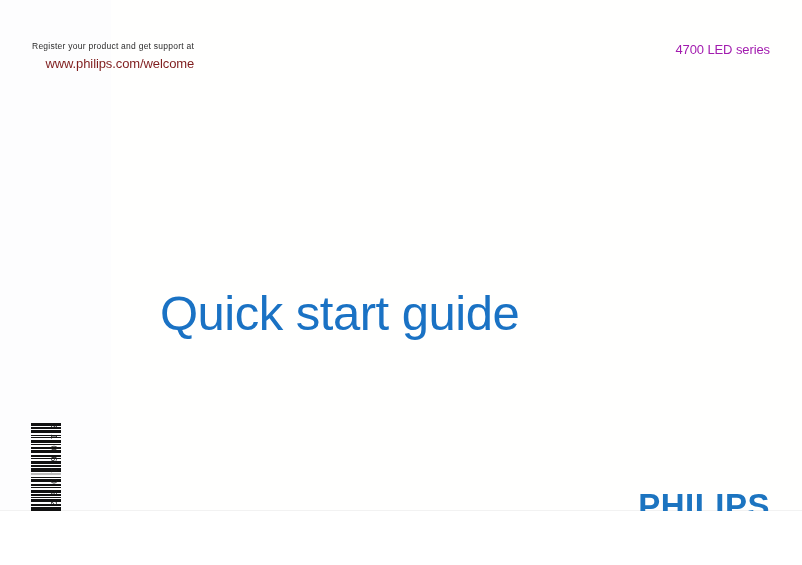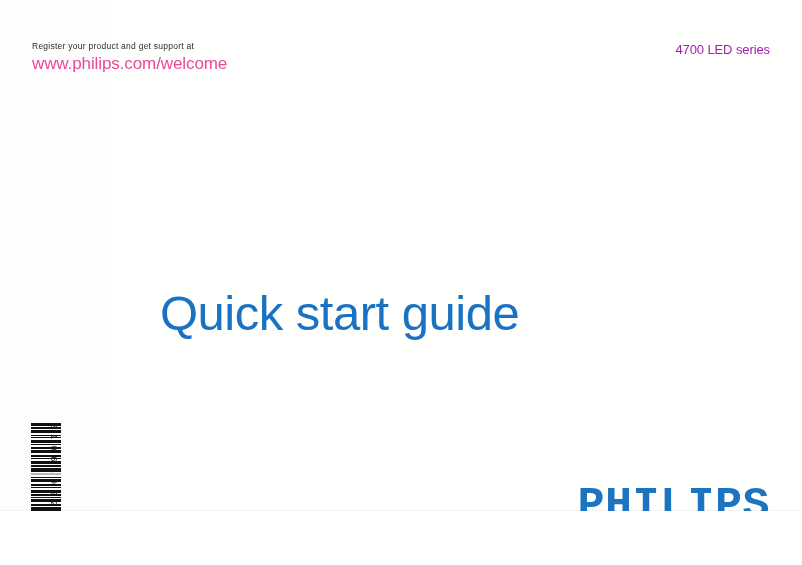--- a/index.html
+++ b/index.html
@@ -53,25 +53,26 @@
   }
   .register-line {
     font-size: 8.5px;
     line-height: 12px;
     color: #2b2b2b;
     letter-spacing: 0.25px;
     white-space: nowrap;
   }
   .register-url {
     margin-top: 2px;
-    font-size: 17px;
+    font-size: 13px;
     line-height: 20px;
-    color: #ec4899;
+    color: #7f1d1d;
     letter-spacing: -0.1px;
     white-space: nowrap;
+    text-align: right;
   }
 
   
   .series-label {
     position: absolute;
     right: 32px;
     top: 39px;
     font-size: 13px;
     line-height: 22px;
     color: #a21caf;
@@ -136,27 +137,26 @@
     white-space: nowrap;
     text-align: right;
     direction: ltr;
   }
 
   
   .philips-logo {
     position: absolute;
     right: 32px;
     top: 484px;
-    font-size: 45px;
+    font-size: 33px;
     line-height: 44px;
     font-weight: bold;
     color: #1c74c0;
     letter-spacing: 0.5px;
     white-space: nowrap;
-    font-family: Liberation Mono, monospace;
   }
 </style>
 </head>
 <body>
 
 <div class="page">
 
   <div class="paper-left-strip"></div>
   <div class="paper-right-area"></div>
   <div class="page-bottom-edge"></div>

